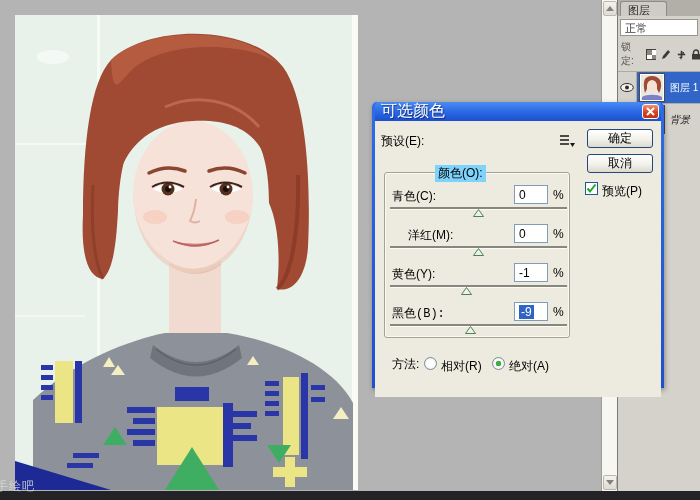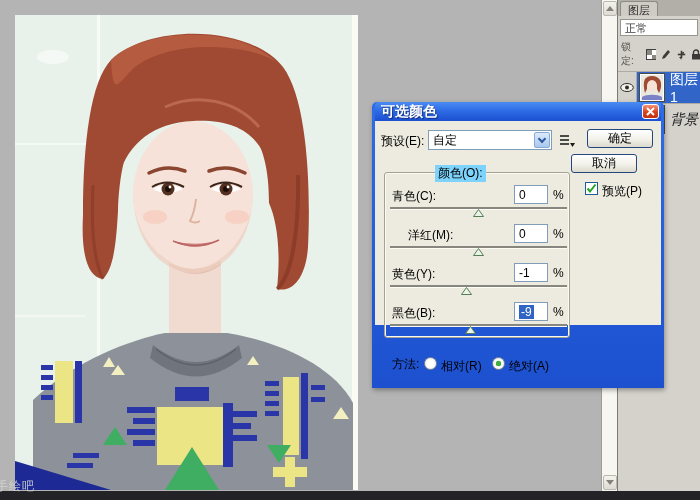--- a/index.html
+++ b/index.html
@@ -17,39 +17,39 @@
   
   .vscroll { position:absolute; left:601px; top:0; width:16px; height:491px; background:#f7f6f1; border-left:1px solid #9c9c98; z-index:2; }
   .sb-btn { position:absolute; left:1px; width:14px; height:15px; background:linear-gradient(#f4f3ee,#dddbd2); border:1px solid #b9b7ae; border-radius:2px; display:flex; align-items:center; justify-content:center; }
   .sb-up { top:1px; } .sb-down { bottom:1px; }
   .tri-up { width:0; height:0; border-left:4px solid transparent; border-right:4px solid transparent; border-bottom:5px solid #84827a; }
   .tri-down { width:0; height:0; border-left:4px solid transparent; border-right:4px solid transparent; border-top:5px solid #84827a; }
 
   
   .panel { position:absolute; left:617px; top:0; width:83px; height:491px; background:#d5d2cc; border-left:1px solid #7a7a76; z-index:2; overflow:hidden; }
   .tabstrip { height:16px; background:#b2afa8; display:flex; align-items:flex-end; }
-  .tab { margin-left:2px; padding:1px 7px 1px 7px; font-size:11px; color:#2a2a2a; background:#cfccc6; border:1px solid #8d8b85; border-bottom:none; border-radius:3px 3px 0 0; height:15px; }
+  .tab { margin-left:2px; padding:1px 16px 1px 7px; font-size:11px; color:#2a2a2a; background:#cfccc6; border:1px solid #8d8b85; border-bottom:none; border-radius:3px 3px 0 0; height:15px; }
   .blend-select { margin:3px 2px 2px 2px; height:17px; background:#fff; border:1px solid #979790; font-size:11px; color:#3c3c3c; padding:1px 0 13px 4px; }
   .lock-row { display:flex; align-items:center; gap:5px; padding:2px 0 3px 3px; font-size:10px; color:#55534e; }
   .lock-row svg { display:block; }
   .layer-row { height:32px; display:flex; border-top:1px solid #aeaba4; align-items:stretch; }
   .eye-cell { width:19px; border-right:1px solid #aeaba4; display:flex; align-items:center; justify-content:center; background:#d5d2cc; flex:0 0 19px; }
   .thumb-frame { align-self:center; margin:0 2px; padding:1px; background:#fff; border:1px solid #4a4a48; }
   .thumb-frame svg { display:block; }
-  .layer-label { flex:1; display:flex; align-items:center; padding-left:3px; font-size:14px; color:#1a1a1a; }
+  .layer-label { flex:1; display:flex; align-items:center; padding-left:3px; font-size:10px; color:#1a1a1a; }
   .layer-row.selected .layer-label, .layer-row.selected { background:#3166c8; }
   .layer-row.selected .layer-label { color:#fff; }
   .layer-label.italic { font-style:italic; }
 
   
   .dialog { position:absolute; left:372px; top:102px; width:292px; height:286px; z-index:5; background:linear-gradient(#2f6ce6,#1c50cf); border-radius:5px 5px 0 0; box-shadow:1px 2px 5px rgba(0,0,0,.35); padding:0 3px 3px 3px; }
   .titlebar { height:19px; display:flex; align-items:center; background:linear-gradient(180deg,#4a8cf2 0%,#2f6ce6 45%,#1b4fd0 100%); border-radius:4px 4px 0 0; padding:0 2px 0 6px; }
-  .title-text { flex:1; color:#fff; font-weight:bold; font-size:14px; text-shadow:1px 1px 1px rgba(0,0,40,.5); }
+  .title-text { flex:1; color:#fff; font-weight:normal; font-size:16px; text-shadow:1px 1px 1px rgba(0,0,40,.5); }
   .close-btn { width:17px; height:15px; border:1px solid #fff; border-radius:3px; background:linear-gradient(#f2927a,#d8431c 55%,#c03312); display:flex; align-items:center; justify-content:center; }
-  .dlg-body { position:relative; height:204px; background:#edebdf; font-size:12px; color:#000; }
+  .dlg-body { position:relative; height:276px; background:#edebdf; font-size:12px; color:#000; }
 
   .dlg-label { position:absolute; white-space:nowrap; }
   .combo { position:absolute; height:20px; background:#fff; border:1px solid #7f9db9; display:flex; align-items:center; padding-left:4px; font-size:12px; }
   .combo-arrow { position:absolute; right:1px; top:1px; bottom:1px; width:16px; background:linear-gradient(#dceafc,#a8c8ee); border:1px solid #88abd6; border-radius:2px; display:flex; align-items:center; justify-content:center; }
   .chev { width:6px; height:6px; border-right:2px solid #2d5a9e; border-bottom:2px solid #2d5a9e; transform:rotate(45deg); margin-top:-3px; }
   .swatch { width:11px; height:11px; background:#000; border:1px solid #6a6a6a; margin-right:3px; flex:0 0 11px; }
 
   .xp-btn { position:absolute; width:66px; height:19px; background:linear-gradient(#ffffff,#f2f1ea 55%,#dcdacd); border:1px solid #26477e; border-radius:3px; font-size:12px; text-align:center; line-height:17px; }
   .checkbox { position:absolute; width:13px; height:13px; background:#fff; border:1px solid #1d5a99; }
   .groupbox { position:absolute; border:1px solid #a3a294; border-radius:3px; box-shadow:inset 0 0 0 1px #fbfaf2; }
@@ -244,35 +244,29 @@
       <span class="title-text">可选颜色</span>
       <div class="close-btn">
         <svg width="9" height="9">
             <path d="M1,1 L8,8 M8,1 L1,8" stroke="#fff" stroke-width="2"></path>
           </svg>
       </div>
     </div>
     <div class="dlg-body">
 
       <span class="dlg-label" style="left:6px; top:12px;">预设(E):</span>
-      <div class="combo" style="left:53px; top:9px; width:124px;">
-        <span>自定</span>
-        <span class="combo-arrow">
-            <span class="chev"></span>
-          </span>
-      </div>
       <svg class="preset-icon" style="left:184px; top:12px;" width="16" height="15">
         <rect x="1" y="2" width="9" height="2" fill="#4a4a46"></rect>
           <rect x="1" y="6" width="9" height="2" fill="#4a4a46"></rect>
           <rect x="1" y="10" width="9" height="2" fill="#4a4a46"></rect>
         <polygon points="11,10 16,10 13.5,14" fill="#1a1a18"></polygon>
       </svg>
 
       <div class="xp-btn" style="left:212px; top:8px;">确定</div>
-      <div class="xp-btn" style="left:196px; top:33px;">取消</div>
+      <div class="xp-btn" style="left:212px; top:33px;">取消</div>
 
       <div class="checkbox" style="left:210px; top:61px;">
         <svg width="11" height="11">
             <path d="M1.5,5.5 L4,8.5 L9.5,1.5" fill="none" stroke="#24a324" stroke-width="2"></path>
           </svg>
       </div>
       <span class="dlg-label" style="left:227px; top:62px;">预览(P)</span>
 
       <div class="groupbox" style="left:9px; top:51px; width:186px; height:166px;"></div>
       <span class="dlg-label" style="left:19px; top:44px; background:#7dd3fc; padding:0 3px;margin-left:41px;">颜色(O):</span>
@@ -300,21 +294,21 @@
       <span class="dlg-label" style="left:17px; top:145px;">黄色(Y):</span>
       <div class="val-box" style="left:139px; top:142px;"><span>-1</span></div>
       <span class="dlg-label" style="left:178px; top:145px;">%</span>
       <div class="slider-track" style="left:15px; top:164px;"></div>
       <div class="slider-marker" style="left:86px; top:166px;">
           <svg width="11" height="8">
             <polygon points="5.5,0.5 10.5,7.5 0.5,7.5" fill="#e9f4e6" stroke="#567d55"></polygon>
           </svg>
         </div>
 
-      <span class="dlg-label" style="left:17px; top:184px;">黑色(B):</span>
+      <span class="dlg-label" style="left:17px; top:184px;font-family:Liberation Mono, monospace;">黑色(B):</span>
       <div class="val-box" style="left:139px; top:181px;"><span class="sel">-9</span></div>
       <span class="dlg-label" style="left:178px; top:184px;">%</span>
       <div class="slider-track" style="left:15px; top:203px;"></div>
       <div class="slider-marker" style="left:90px; top:205px;">
           <svg width="11" height="8">
             <polygon points="5.5,0.5 10.5,7.5 0.5,7.5" fill="#e9f4e6" stroke="#567d55"></polygon>
           </svg>
         </div>
 
       <span class="dlg-label" style="left:17px; top:219px;margin-top:16px;">方法:</span>

